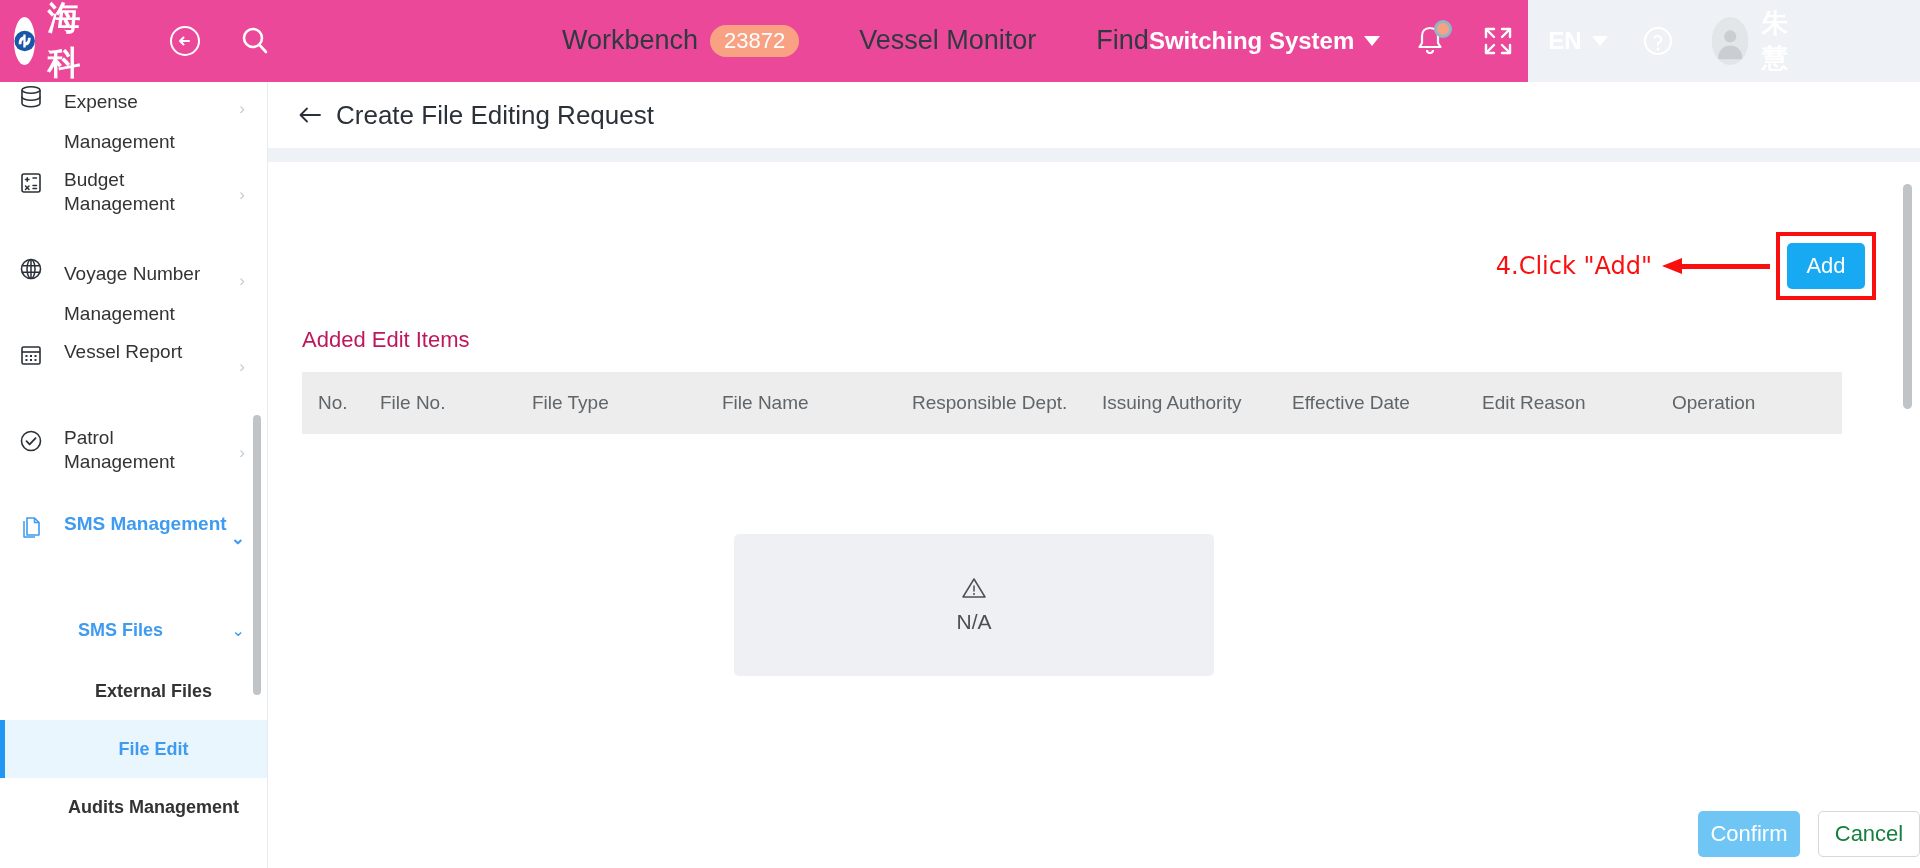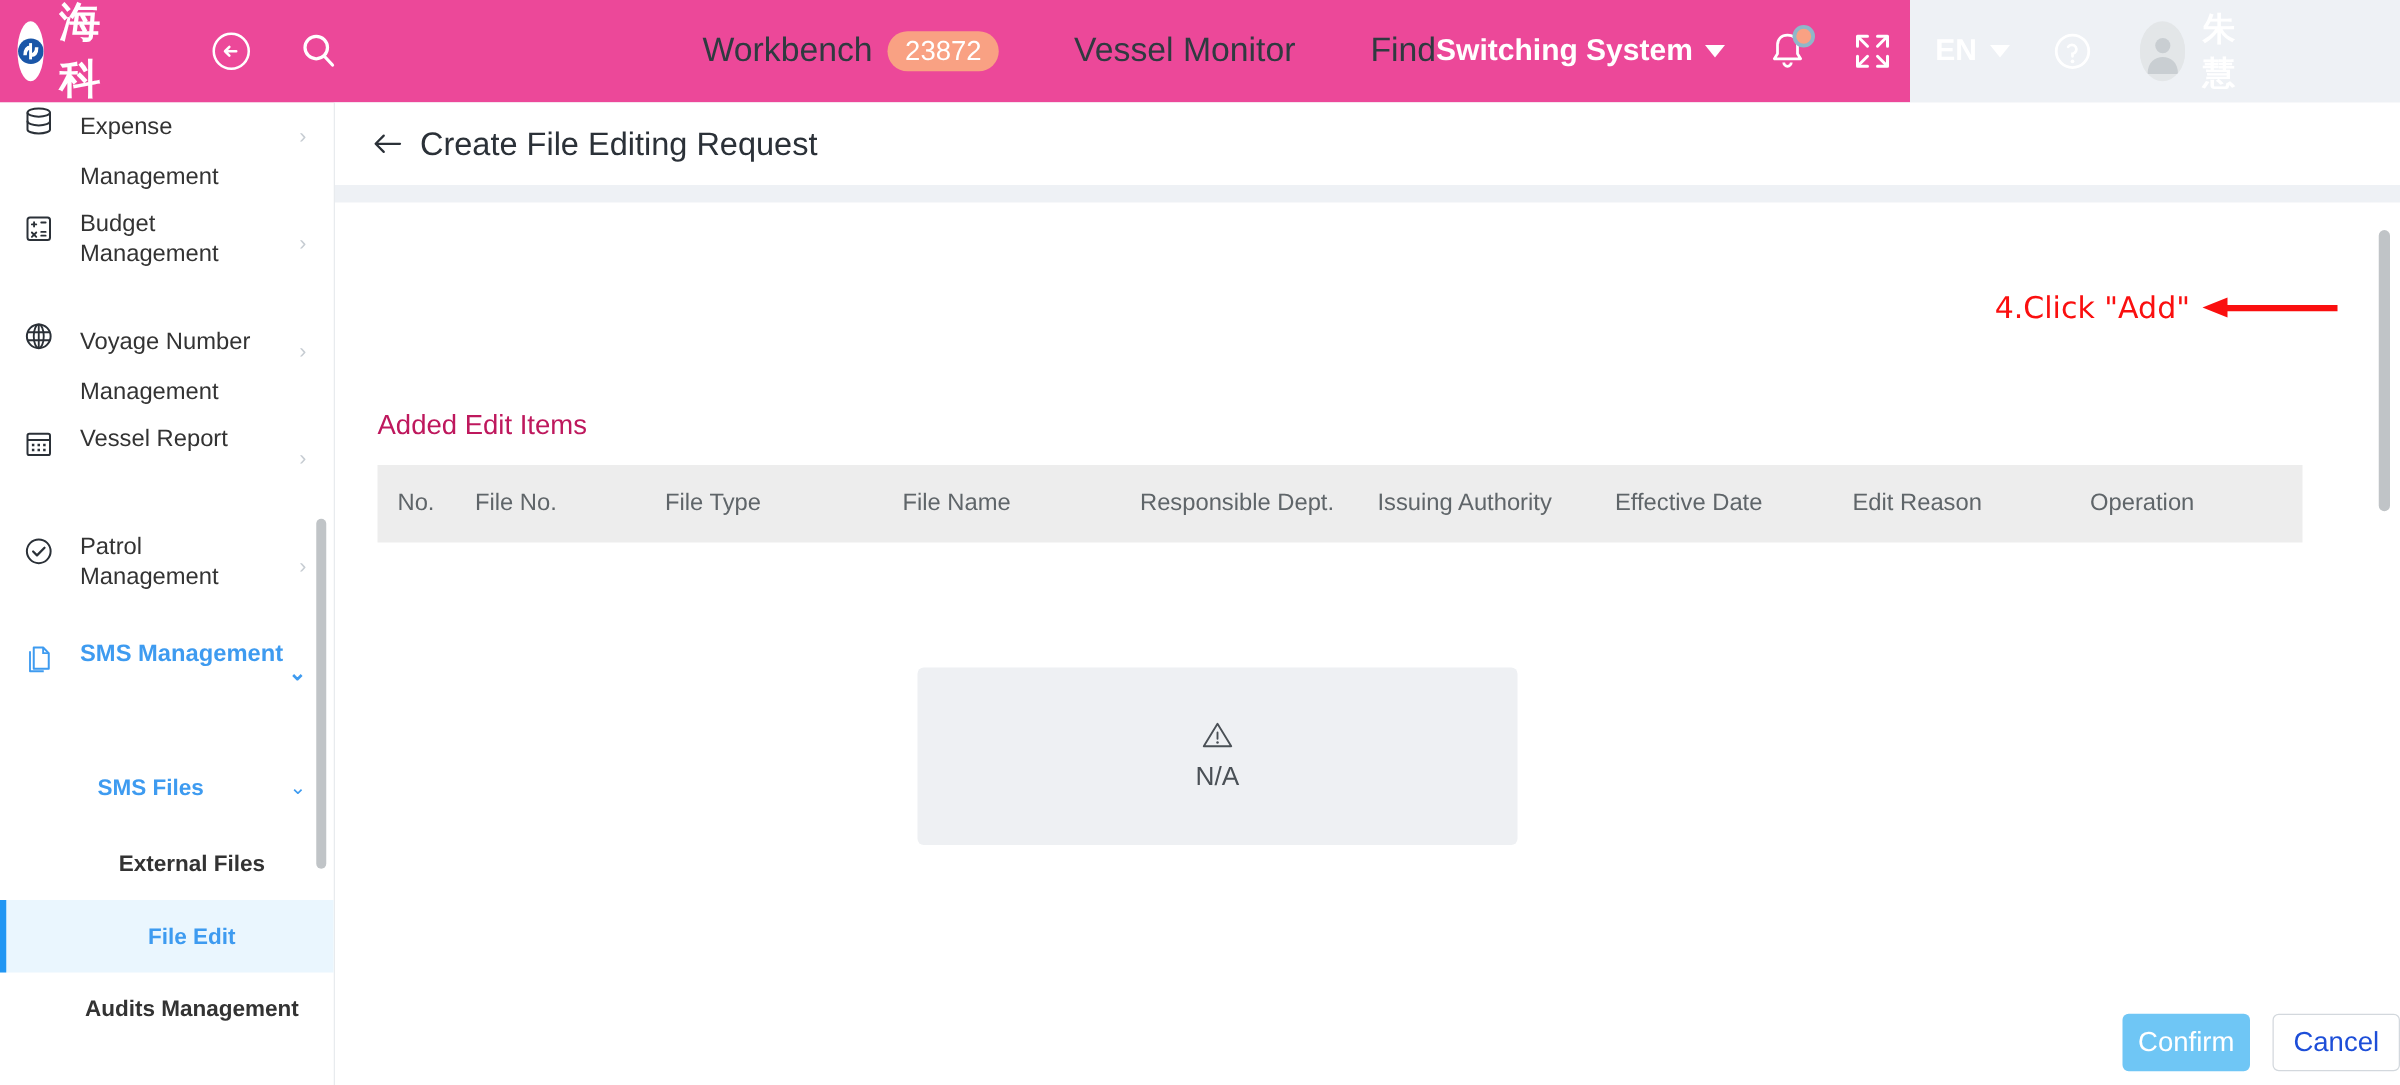--- a/index.html
+++ b/index.html
@@ -126,21 +126,21 @@
   .card-scroll { position: absolute; right: 8px; top: 22px; width: 9px; height: 225px;
     background: #c0c4c7; border-radius: 5px; cursor: pointer; }
 
   
   .footer { position: absolute; left: 268px; top: 800px; width: 1652px; height: 68px;
     background: #fff; display: flex; align-items: center; justify-content: flex-end;
     gap: 18px; }
   .btn-confirm { background: #6fc6f5; color: #fff; border: none; border-radius: 5px;
     font-size: 22px; width: 102px; height: 46px; cursor: pointer;
     font-family: "Liberation Sans", sans-serif; }
-  .btn-cancel { background: #fff; color: #1d4ed8; border: 1px solid #d3d8dd;
+  .btn-cancel { background: #fff; color: #15803d; border: 1px solid #d3d8dd;
     border-radius: 5px; font-size: 22px; width: 102px; height: 46px; cursor: pointer;
     font-family: "Liberation Sans", sans-serif; }
 </style>
 </head>
 <body>
 
 <div class="app">
 
   <div class="topbar">
 
@@ -333,20 +333,23 @@
     </div>
 
     <div class="card">
       <div class="card-inner">
 
         <div class="add-row">
           <span class="annot">4.Click "Add"</span>
           <span class="arrow-line">
             <i class="head"></i>
               <i class="shaft"></i>
+          </span>
+          <span class="add-box">
+            <button class="add-btn">Add</button>
           </span>
         </div>
 
         <div class="section-label">Added Edit Items</div>
 
         <div class="tbl">
           <div class="tbl-head">
             <span class="th" style="width:78px;padding-left:16px;">No.</span>
             <span class="th" style="width:152px;">File No.</span>
             <span class="th" style="width:190px;">File Type</span>

